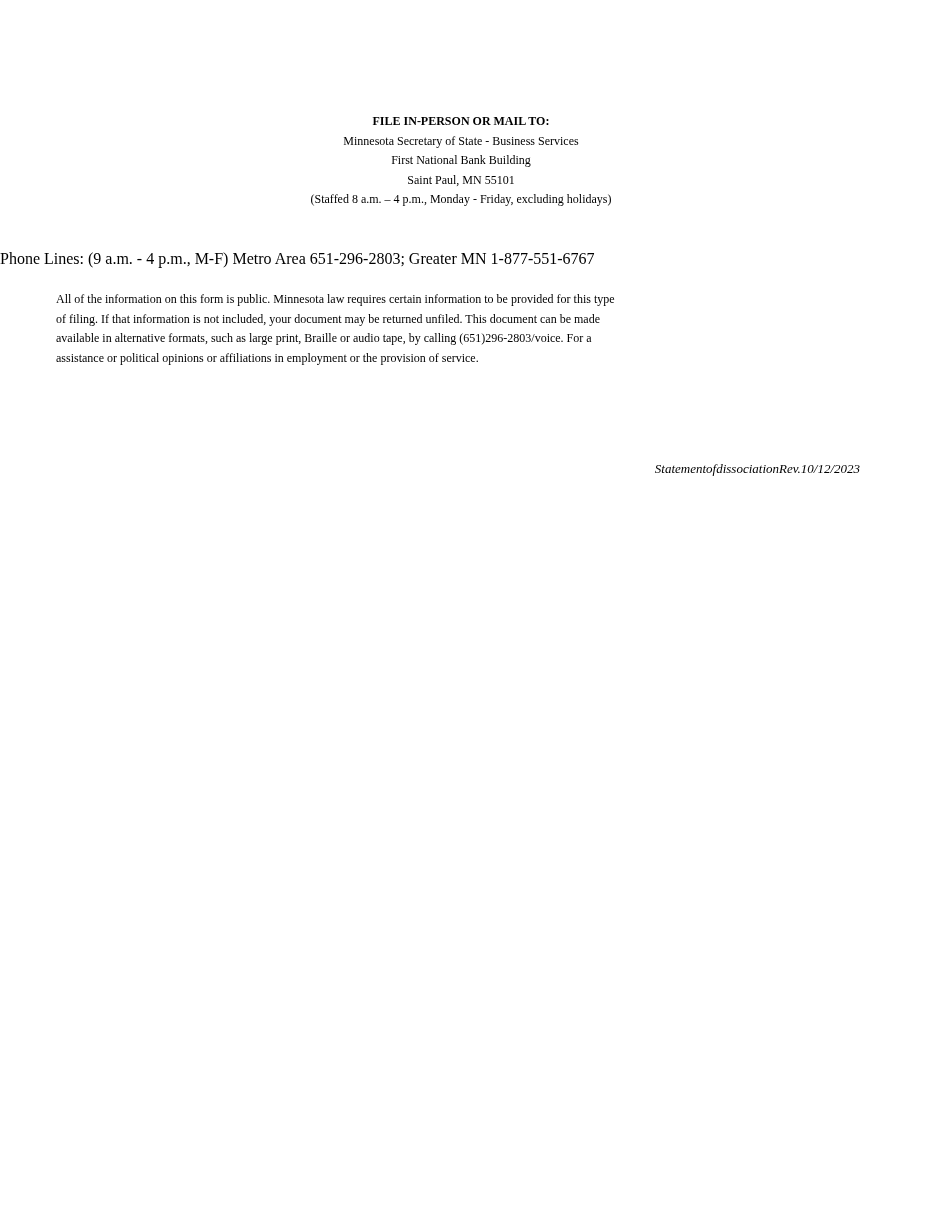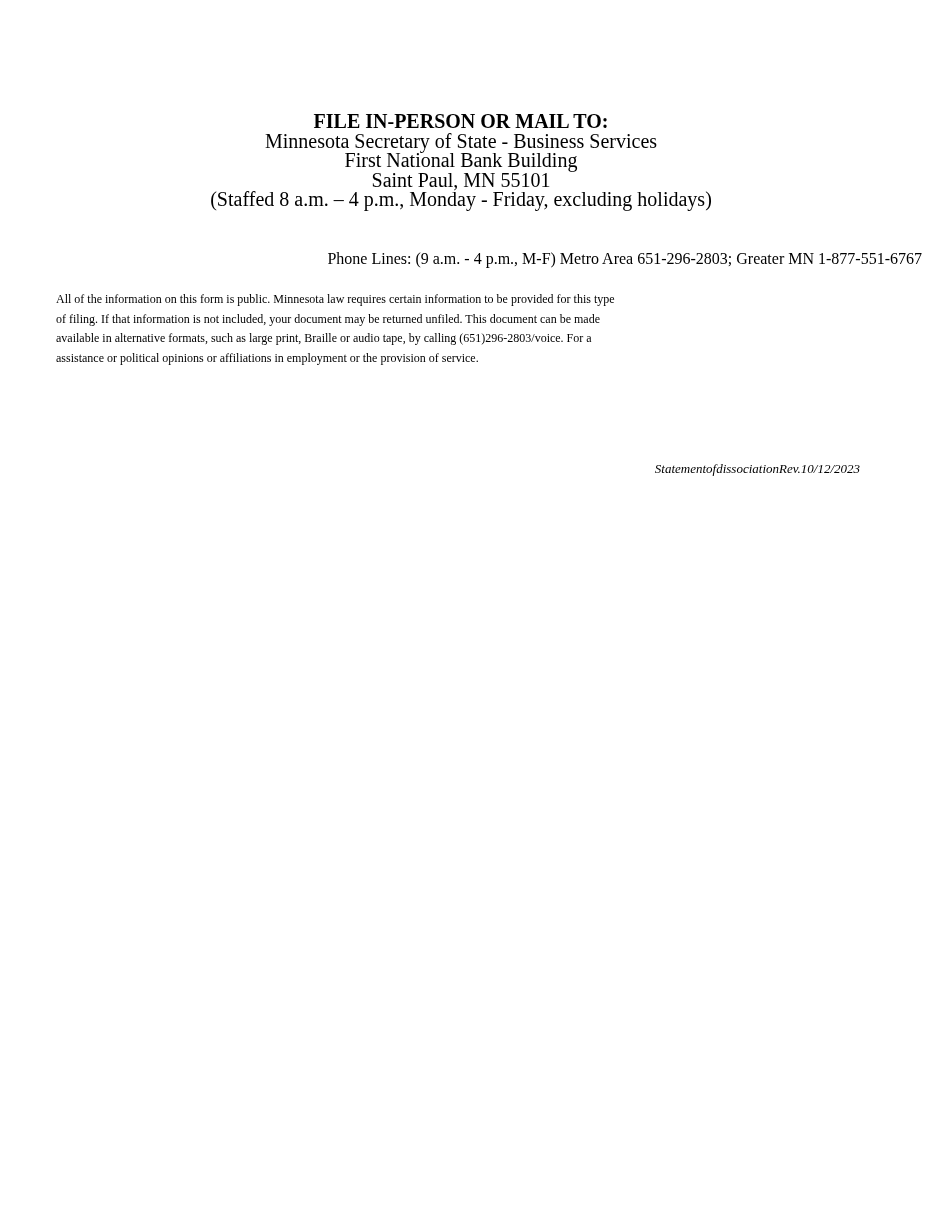--- a/index.html
+++ b/index.html
@@ -1,23 +1,23 @@
 <!DOCTYPE html>
 <html><head>
   <meta charset="utf-8">
   <style>
     html, body { margin: 0; padding: 0; background: #ffffff; }
     body { width: 950px; height: 1230px; position: relative; overflow: hidden;
            font-family: "Liberation Serif", "DejaVu Serif", serif; color: #000; }
     .page { position: absolute; left: 0; top: 0; width: 950px; height: 1230px; background: #fff; }
     .addr { position: absolute; left: 0; width: 922px; text-align: center; top: 112px;
-            font-size: 20px; line-height: 19.5px; }
+            font-size: 12px; line-height: 19.5px; }
     .addr div { white-space: nowrap; }
     .addr .title { font-weight: bold; }
-    .phone { position: absolute; left: 0; width: 922px; text-align: right; top: 249px;
+    .phone { position: absolute; left: 0; width: 922px; text-align: left; top: 249px;
              font-size: 16px; line-height: 19.5px; white-space: nowrap; }
     .notice { position: absolute; left: 56px; top: 290px; width: 810px;
               font-size: 12px; line-height: 19.5px; }
     .notice div { white-space: nowrap; }
     .rev { position: absolute; right: 90px; top: 461px; font-size: 13px; font-style: italic;
            white-space: nowrap; }
   </style>
 </head>
 <body>
 

